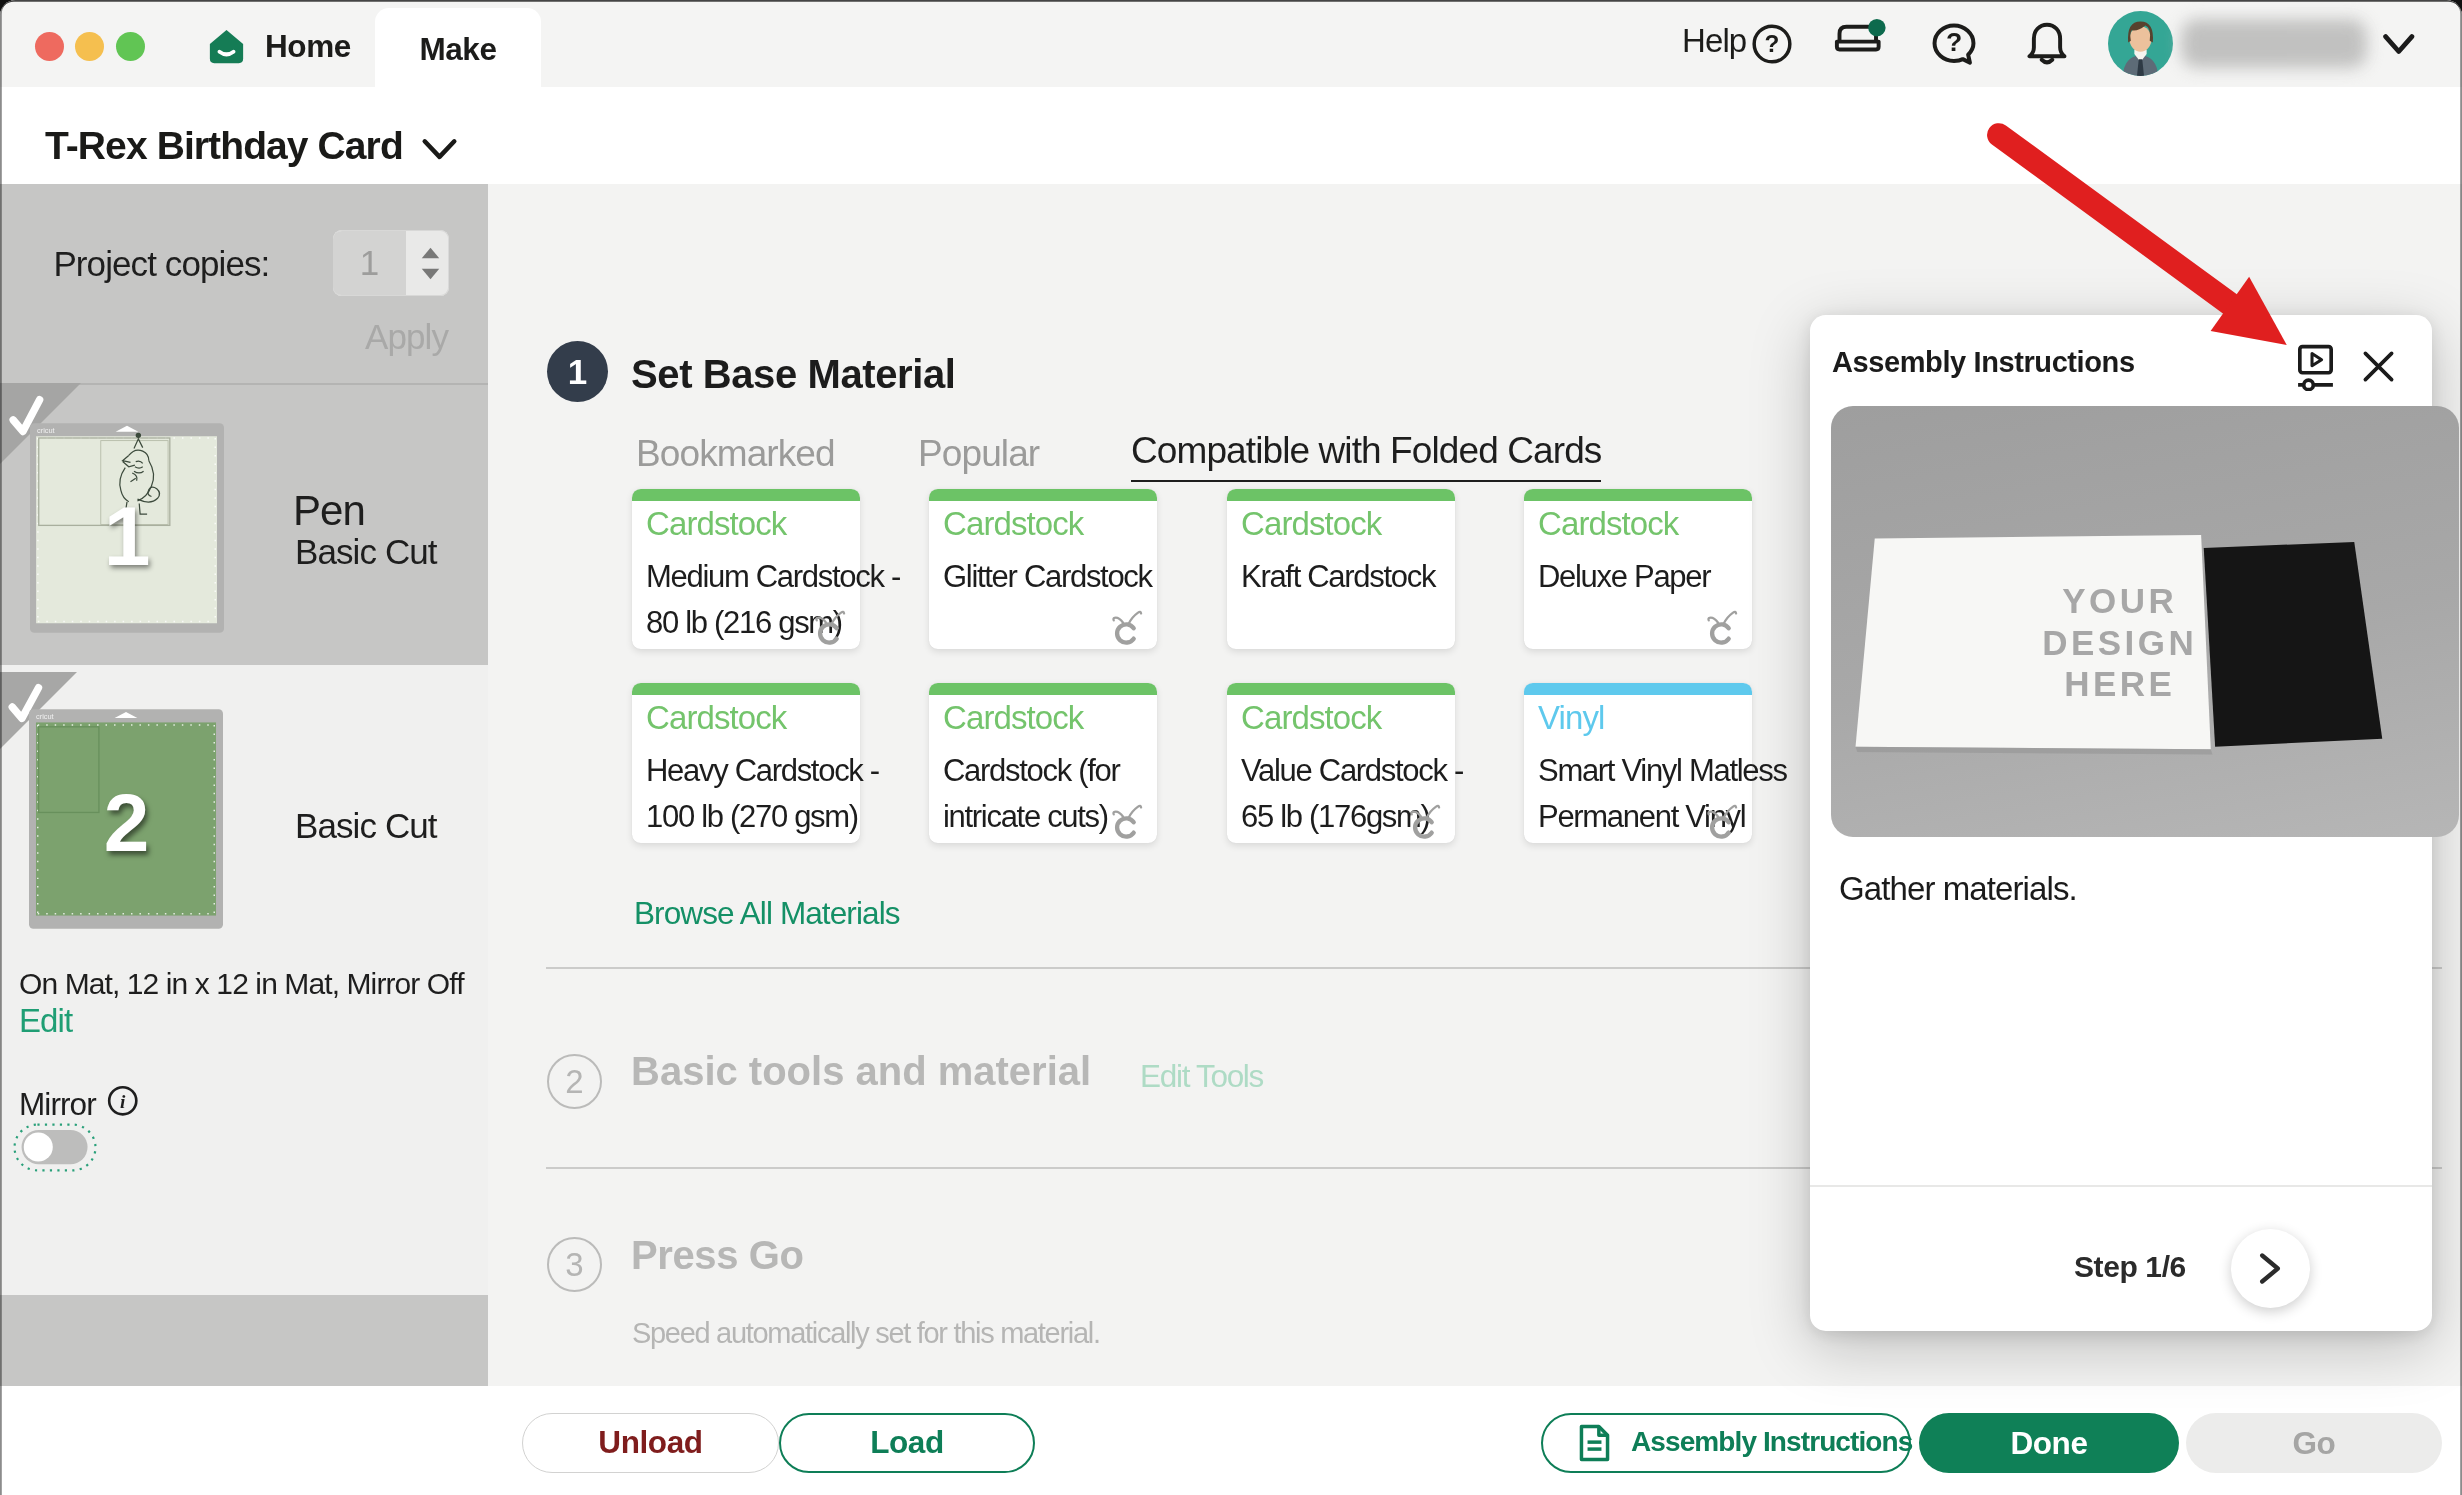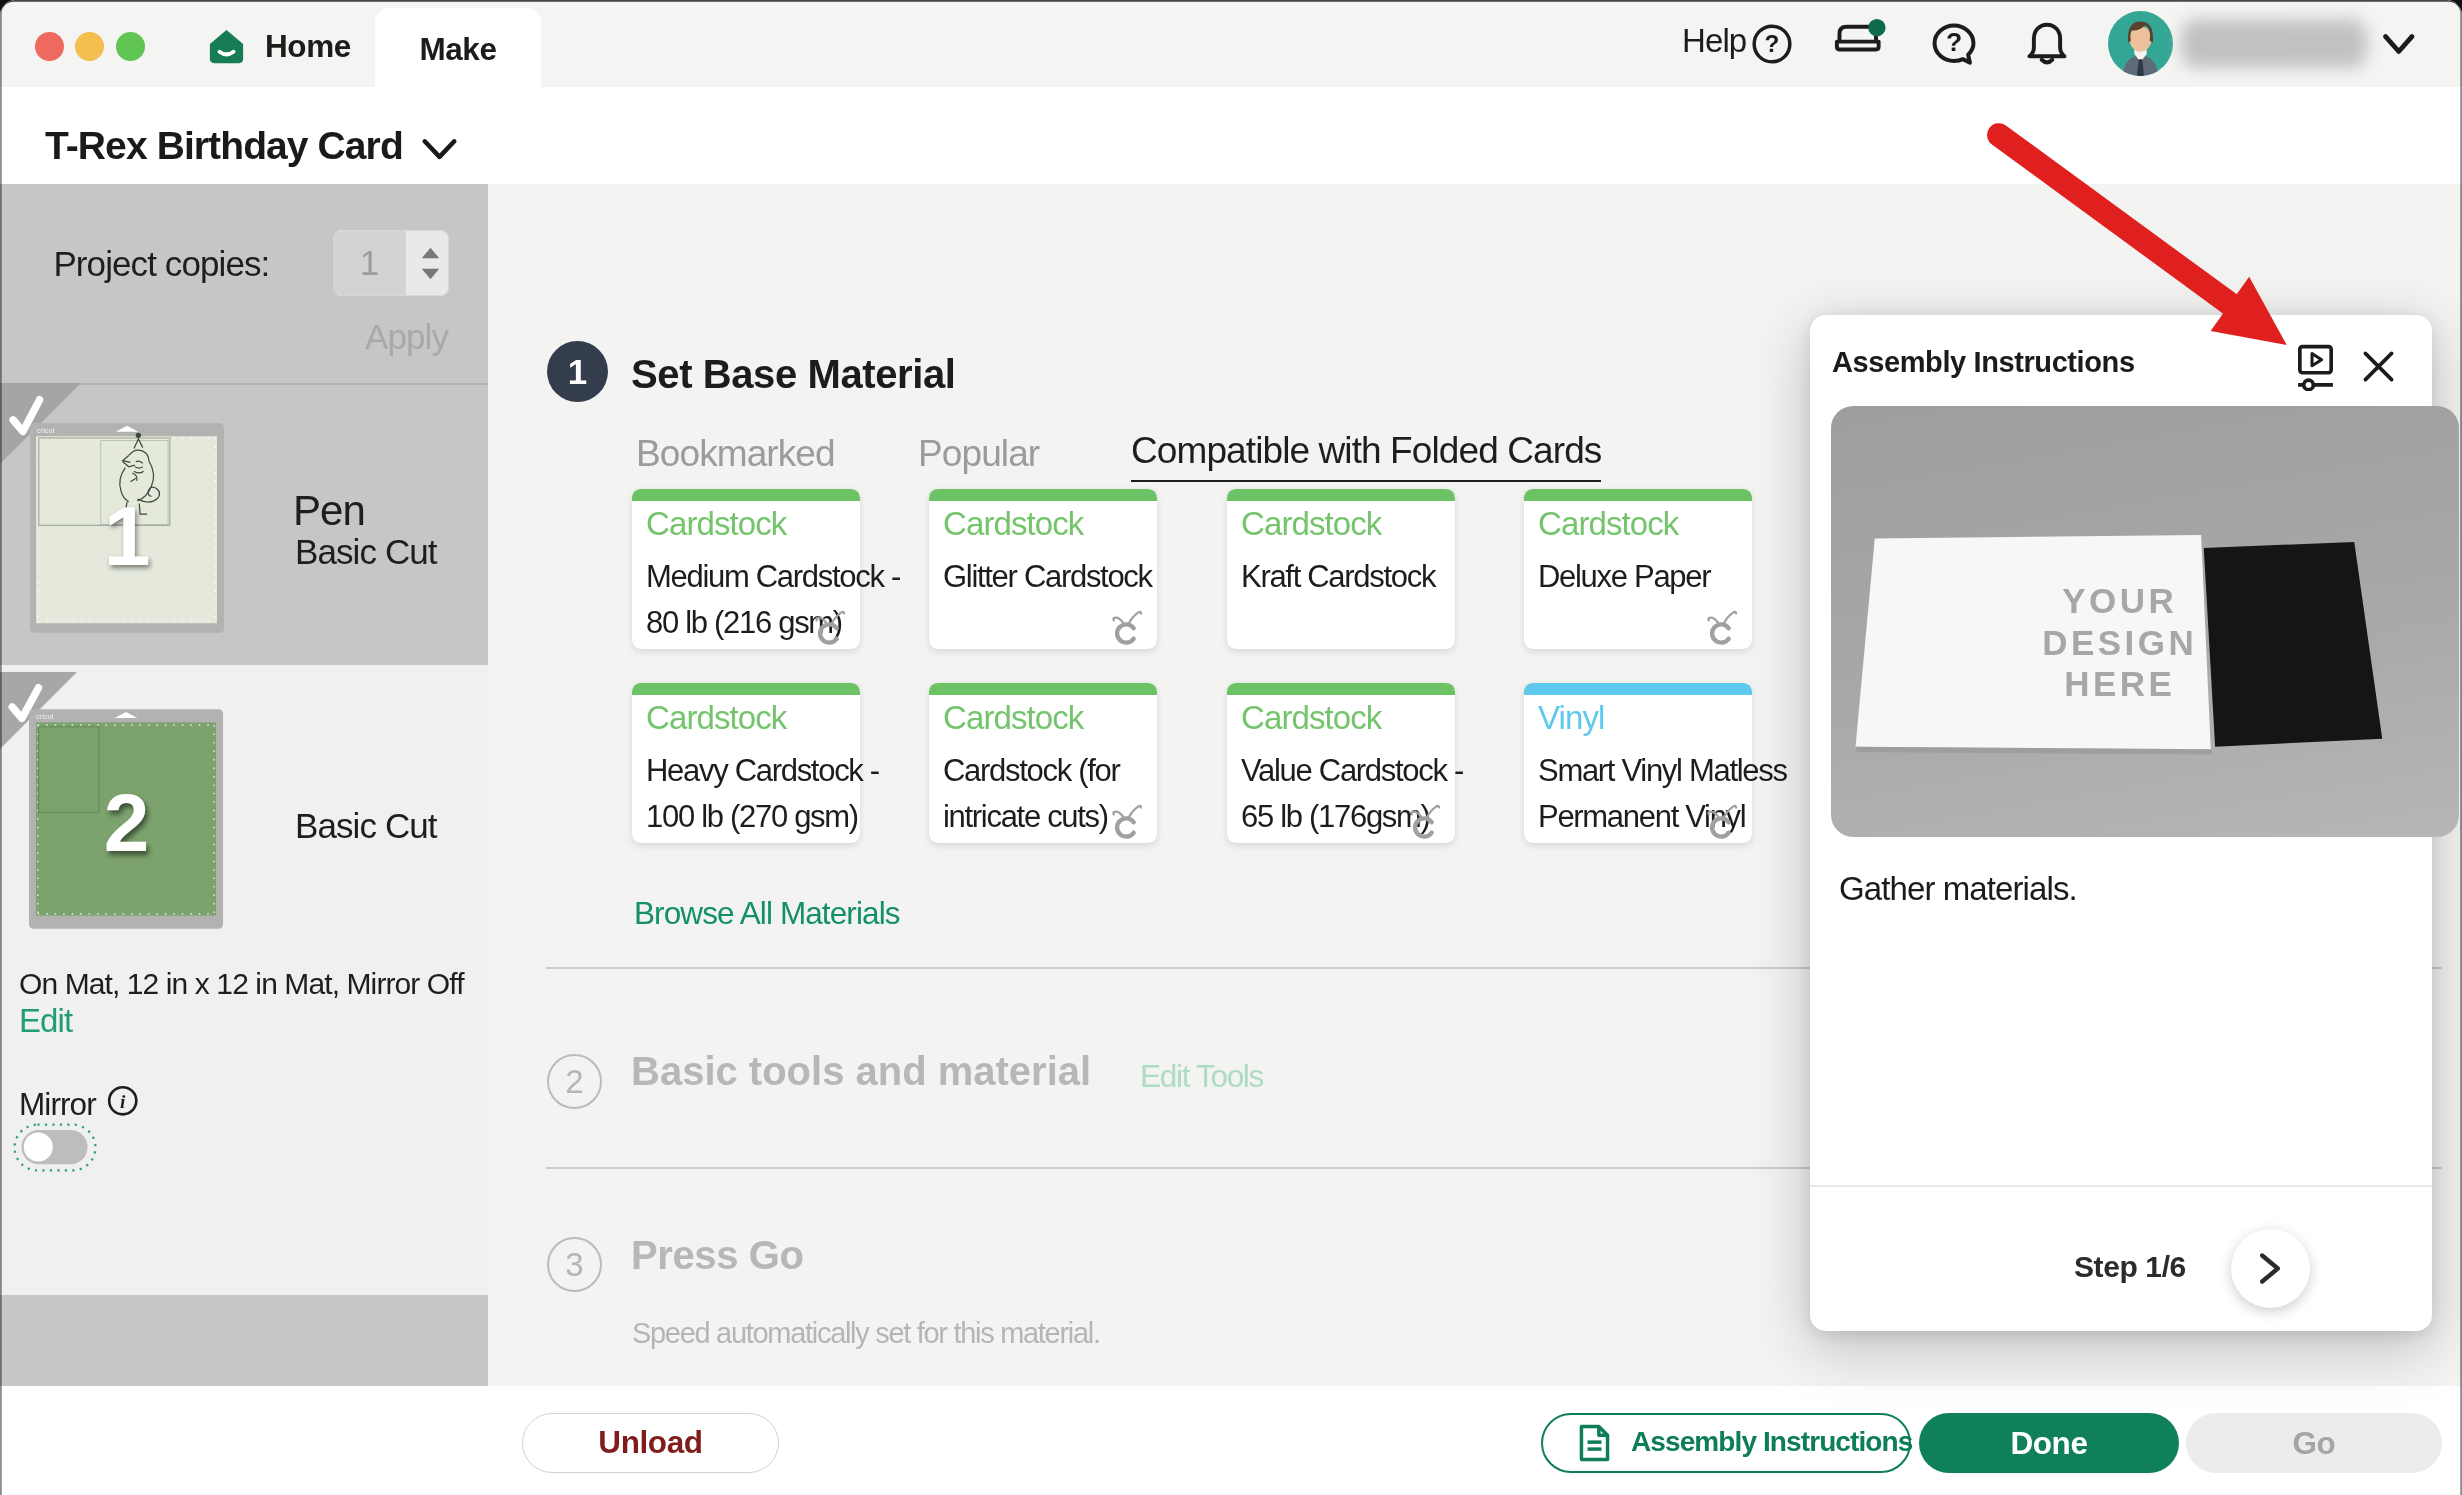--- a/index.html
+++ b/index.html
@@ -304,20 +304,21 @@
     <span id="s2t">Basic tools and material</span>
     <span id="edittools">Edit Tools</span>
     <div class="hdiv" id="div2"></div>
     <div class="stepcirc" id="s3c">3</div>
     <span id="s3t">Press Go</span>
     <span id="speedtxt">Speed automatically set for this material.</span>
   </div>
 
   <div id="bottombar">
     <div class="btn" id="btn-unload">Unload</div>
+    <div class="btn" id="btn-load">Load</div>
     <div class="btn" id="btn-ai">Assembly Instructions</div>
     <div class="btn" id="btn-done">Done</div>
     <div class="btn" id="btn-go">Go</div>
     <svg class="abs" style="left:1576px; top:37px;" width="37" height="40" viewBox="0 0 42 46">
       <path d="M6 4 L26 4 L36 14 L36 42 L6 42 Z" fill="none" stroke="#0e7e57" stroke-width="4" stroke-linejoin="round"></path>
       <path d="M26 4 L26 14 L36 14" fill="none" stroke="#0e7e57" stroke-width="4" stroke-linejoin="round"></path>
       <line x1="13" y1="22" x2="29" y2="22" stroke="#0e7e57" stroke-width="4"></line>
       <line x1="13" y1="30" x2="29" y2="30" stroke="#0e7e57" stroke-width="4"></line>
     </svg>
   </div>

